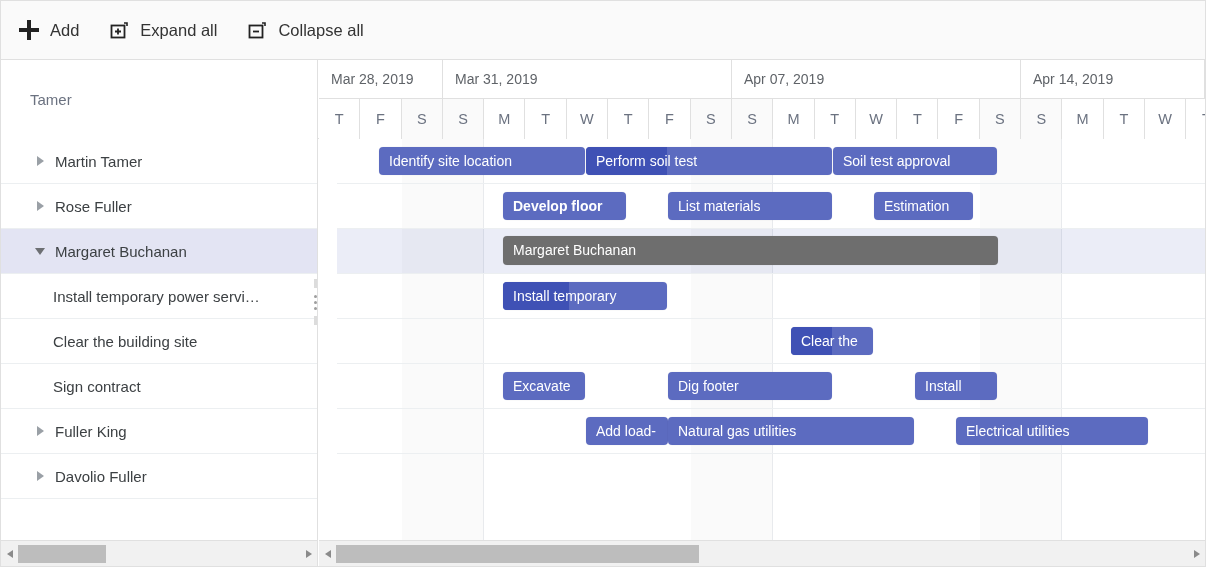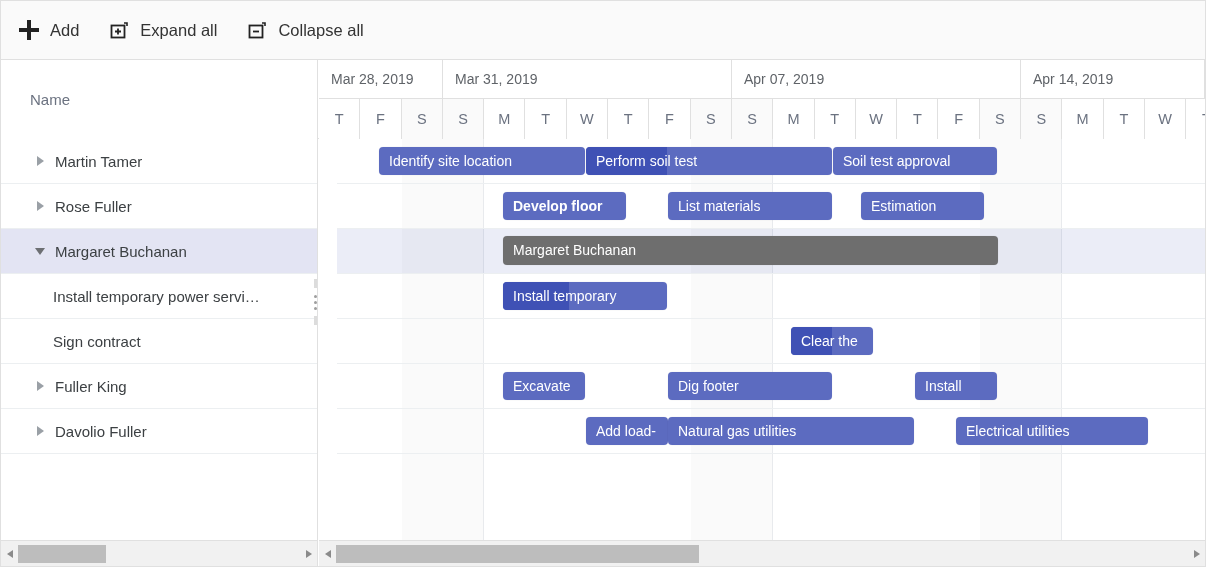--- a/index.html
+++ b/index.html
@@ -325,21 +325,21 @@
           <rect x="2.5" y="5.5" width="13" height="12" fill="none" stroke="#222" stroke-width="1.8"></rect>
           <path d="M6 11.5 L12 11.5" stroke="#222" stroke-width="1.8"></path>
         </svg>
       </span>
       <span class="tb-label">Collapse all</span>
     </div>
   </div>
 
   <div class="header-band">
     <div class="name-header">
-      <span>Name</span>
+      <span>Tamer</span>
     </div>
     <div class="tl-header">
       <div class="tl-weeks" id="tl-weeks">
           <div class="tl-week" style="left: 0px; width: 124px;">
             <span>Mar 28, 2019</span>
           </div>
           <div class="tl-week" style="left: 124px; width: 289px;">
             <span>Mar 31, 2019</span>
           </div>
           <div class="tl-week" style="left: 413px; width: 289px;">
@@ -392,20 +392,24 @@
         </div>
         <div class="row-name selected">
           <span class="expander">
             <span class="caret-down"></span>
           </span>
           <span class="row-label">Margaret Buchanan</span>
         </div>
         <div class="row-name child">
           <span class="expander indent-only"></span>
           <span class="row-label">Install temporary power servi…</span>
+        </div>
+        <div class="row-name child">
+          <span class="expander indent-only"></span>
+          <span class="row-label">Clear the building site</span>
         </div>
         <div class="row-name child">
           <span class="expander indent-only"></span>
           <span class="row-label">Sign contract</span>
         </div>
         <div class="row-name">
           <span class="expander">
             <span class="caret-right"></span>
           </span>
           <span class="row-label">Fuller King</span>
@@ -457,21 +461,21 @@
             <span class="bar-text">Soil test approval</span>
           </div>
         </div>
         <div class="row-chart">
           <div class="bar" style="left: 166px; width: 123px; font-weight: bold;">
             <span class="bar-text">Develop floor</span>
           </div>
           <div class="bar" style="left: 331px; width: 164px;">
             <span class="bar-text">List materials</span>
           </div>
-          <div class="bar" style="left: 524px; width: 123px;">
+          <div class="bar" style="left: 537px; width: 99px;">
             <span class="bar-text">Estimation</span>
           </div>
         </div>
         <div class="row-chart selected">
           <div class="bar summary" style="left: 166px; width: 495px;">
             <span class="bar-text">Margaret Buchanan</span>
           </div>
         </div>
         <div class="row-chart">
           <div class="bar" style="left: 166px; width: 164px;">

